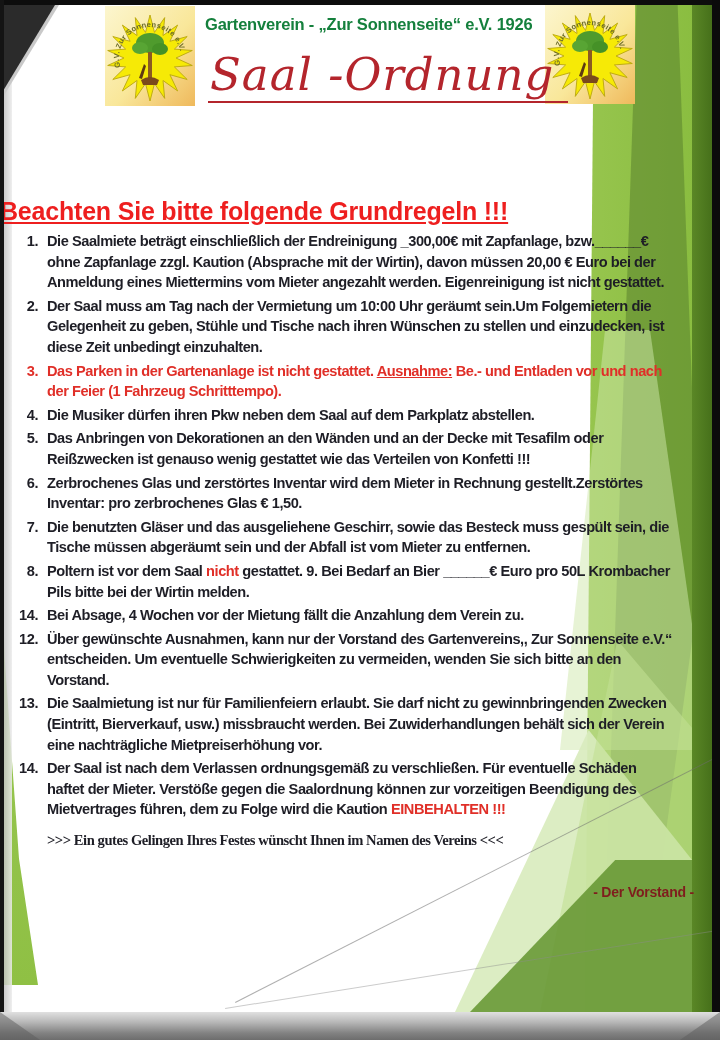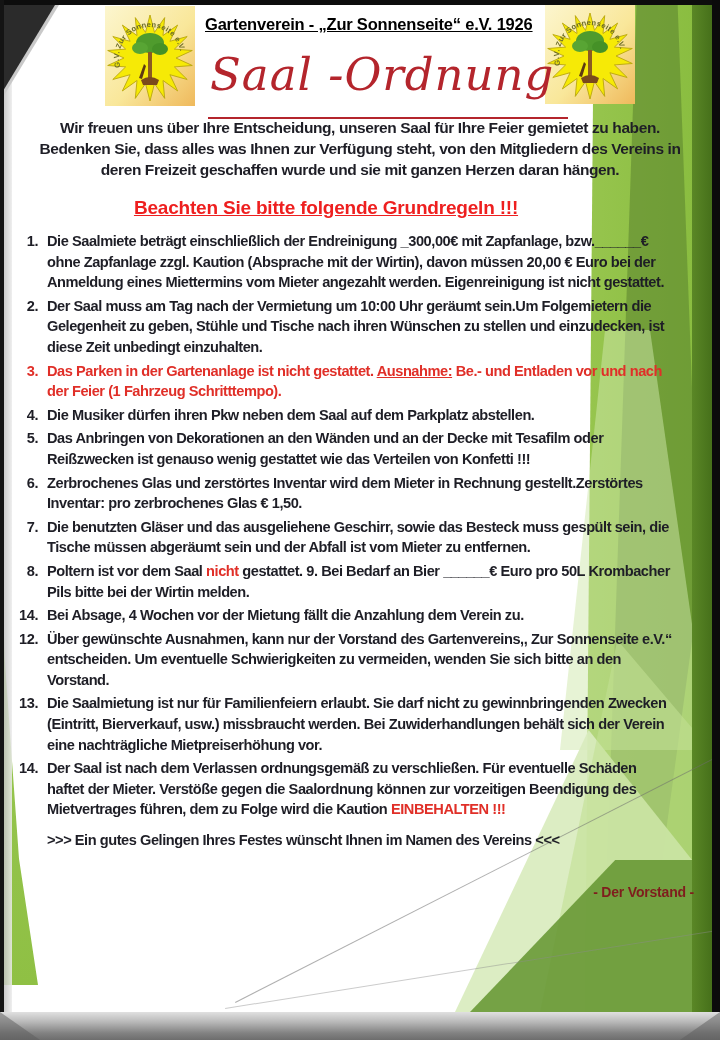--- a/index.html
+++ b/index.html
@@ -47,39 +47,39 @@
   .fold-line-1{left:235px;top:1002px;width:560px;height:1px;background:rgba(110,110,110,.55);
       transform:rotate(-27deg);transform-origin:left top;z-index:7;}
   .fold-line-2{left:225px;top:1008px;width:500px;height:1px;background:rgba(140,140,140,.45);
       transform:rotate(-9deg);transform-origin:left top;z-index:7;}
 
   
   .content{z-index:10;}
   .logo{width:90px;height:100px;z-index:11;}
   .logo-left{left:105px;top:6px;}
   .logo-right{left:545px;top:4px;}
-  .header-line{left:205px;width:420px;font-size:16.5px;line-height:22px;color:#000000;
-      letter-spacing:-0.2px;z-index:12;text-decoration:underline;}
+  .header-line{left:205px;width:420px;font-size:16.5px;line-height:22px;color:#15803d;
+      letter-spacing:-0.2px;z-index:12;}
   .hl1{top:13px;} .hl2{top:35px;}
   .doc-title{left:208px;top:50px;z-index:12;font-family:"DejaVu Serif",serif;font-style:italic;
       font-weight:normal;font-size:45px;color:#b4252c;line-height:50px;
-      border-bottom:2px solid #b4252c;padding:0 14px 17px 2px;letter-spacing:1px;}
+      border-bottom:2px solid #b4252c;padding:0 14px 1px 2px;letter-spacing:1px;}
   .intro{left:28px;top:117px;width:664px;text-align:center;font-size:15.5px;line-height:21px;
       color:#1e1e26;letter-spacing:-0.4px;z-index:12;}
-  .rules-heading{left:0;top:197px;width:652px;text-align:center;font-size:19px;color:#ee1f1f;
+  .rules-heading{left:0;top:197px;width:652px;font-size:25px;color:#ee1f1f;
       text-decoration:underline;letter-spacing:-0.2px;z-index:12;}
   .rules-wrap{left:8px;top:231px;width:668px;font-size:14.6px;line-height:20.6px;
       color:#1e1e26;letter-spacing:-0.45px;z-index:12;}
   .rule{display:flex;margin-bottom:3px;}
   .rnum{width:30px;min-width:30px;text-align:right;margin-right:9px;}
   .rtxt{flex:1;}
   .tone-red{color:#e02f28;}
   .u{text-decoration:underline;}
   .red-u{color:#e02f28;}
-  .closing{margin-top:10px;margin-left:39px;}
+  .closing{margin-top:10px;margin-left:39px;font-family:Liberation Serif, serif;}
   .signature{top:884px;right:26px;font-size:14px;color:#7f1d1d;letter-spacing:-0.2px;z-index:12;}
 </style>
 </head>
 <body>
 
 <div class="stage">
 
   <div class="abs band-main"></div>
   <div class="abs band-darkwedge"></div>
   <div class="abs shard-pale-top"></div>
@@ -131,21 +131,20 @@
       </svg>
   </div>
   <div class="abs logo logo-right content">
     <svg width="90" height="100">
         <use href="#sunlogo"></use>
       </svg>
   </div>
   <div class="abs header-line hl1">Gartenverein - „Zur Sonnenseite“ e.V. 1926</div>
   <div class="abs doc-title">Saal -Ordnung</div>
 
-  <div class="abs intro">Wir freuen uns über Ihre Entscheidung, unseren Saal für Ihre Feier gemietet zu haben. Bedenken Sie, dass alles was Ihnen zur Verfügung steht, von den Mitgliedern des Vereins in deren Freizeit geschaffen wurde und sie mit ganzen Herzen daran hängen.</div>
   <div class="abs rules-heading">Beachten Sie bitte folgende Grundregeln !!!</div>
 
   <div class="abs rules-wrap">
     <div>
         <div class="rule">
           <span class="rnum">1.</span>
           <span class="rtxt"><span>Die Saalmiete beträgt einschließlich der Endreinigung _300,00€ mit Zapfanlage, bzw.______€ ohne Zapfanlage zzgl. Kaution (Absprache mit der Wirtin), davon müssen 20,00 € Euro bei der Anmeldung eines Miettermins vom Mieter angezahlt werden. Eigenreinigung ist nicht gestattet.</span></span>
         </div>
         <div class="rule">
           <span class="rnum">2.</span>

